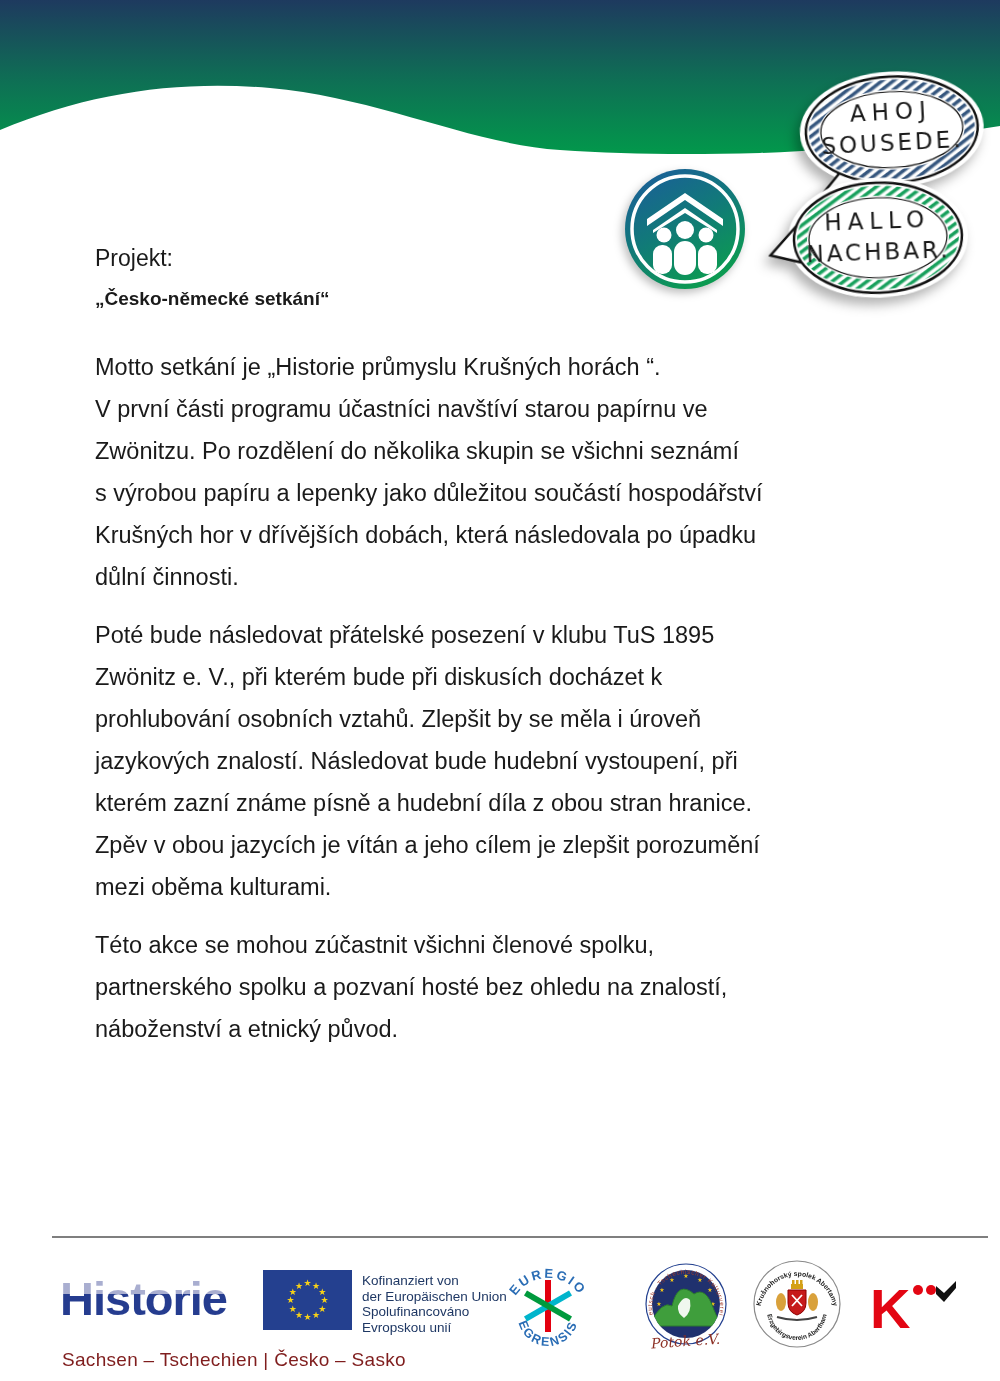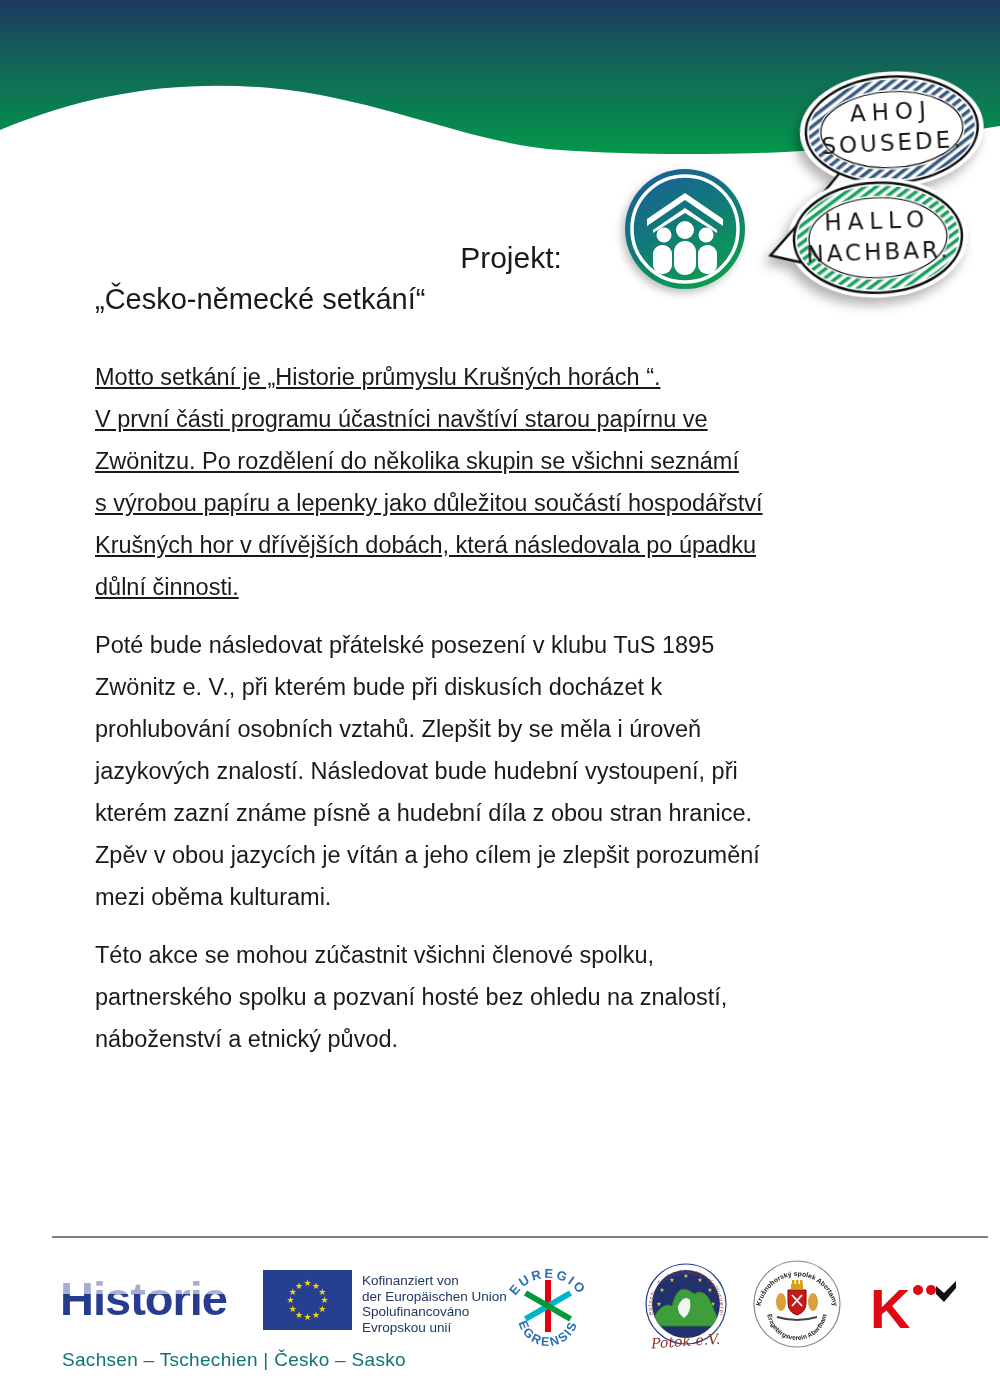--- a/index.html
+++ b/index.html
@@ -12,34 +12,34 @@
   
   .community-logo{position:absolute;left:623px;top:167px;width:124px;height:124px;
     filter:drop-shadow(-3px 4px 4px rgba(0,0,0,.25));}
   
   .bubble{position:absolute;filter:drop-shadow(-5px 7px 6px rgba(0,0,0,.30));}
   .bubble-top{left:778px;top:68px;width:212px;height:132px;transform:rotate(-3deg);}
   .bubble-bottom{left:768px;top:168px;width:205px;height:142px;transform:rotate(-2deg);}
   .bubble text{font-family:"DejaVu Sans",sans-serif;font-weight:500;fill:#191919;}
   
   .content{position:absolute;left:95px;top:244px;width:832px;}
-  .kicker{font-size:30px;line-height:28px;text-align:center;}
-  .heading{font-size:29px;font-weight:400;line-height:38px;margin:8px 0 16px 0;}
+  .kicker{font-size:23px;line-height:28px;}
+  .heading{font-size:19px;font-weight:700;line-height:38px;margin:8px 0 16px 0;}
   .para{font-size:23.5px;line-height:42px;margin:16px 0 0 0;white-space:pre-line;}
-  .para.first{margin-top:38px;text-decoration:underline;}
+  .para.first{margin-top:28px;}
   
   .divider{position:absolute;left:52px;top:1236px;width:936px;height:2px;background:#7f7f7f;}
   .interreg-wordmark{position:absolute;left:60px;top:1274px;
     font-size:47px;font-weight:700;letter-spacing:-1px;line-height:50px;
     background:linear-gradient(180deg,#a9aed0 0%,#a9aed0 40%,#253c8f 40%,#253c8f 100%);
     -webkit-background-clip:text;background-clip:text;color:transparent;}
   .eu-flag{position:absolute;left:263px;top:1270px;width:89px;height:60px;}
   .eu-funding{position:absolute;left:362px;top:1273px;font-size:13.5px;line-height:15.5px;
     font-weight:400;color:#1f3864;white-space:pre-line;}
-  .program-line{position:absolute;left:62px;top:1349px;font-size:19px;color:#0f766e;letter-spacing:.3px;}
+  .program-line{position:absolute;left:62px;top:1349px;font-size:19px;color:#7f1d1d;letter-spacing:.3px;}
   .euregio-logo{position:absolute;left:500px;top:1258px;width:96px;height:96px;}
   .potok-logo{position:absolute;left:640px;top:1260px;width:92px;height:92px;}
   .abertamy-logo{position:absolute;left:751px;top:1258px;width:92px;height:92px;}
   .kraj-logo{position:absolute;left:868px;top:1278px;width:90px;height:58px;}
 </style>
 </head>
 <body>
 
 <svg class="header-wave" viewBox="0 0 1000 175" preserveAspectRatio="none">
   <defs>

